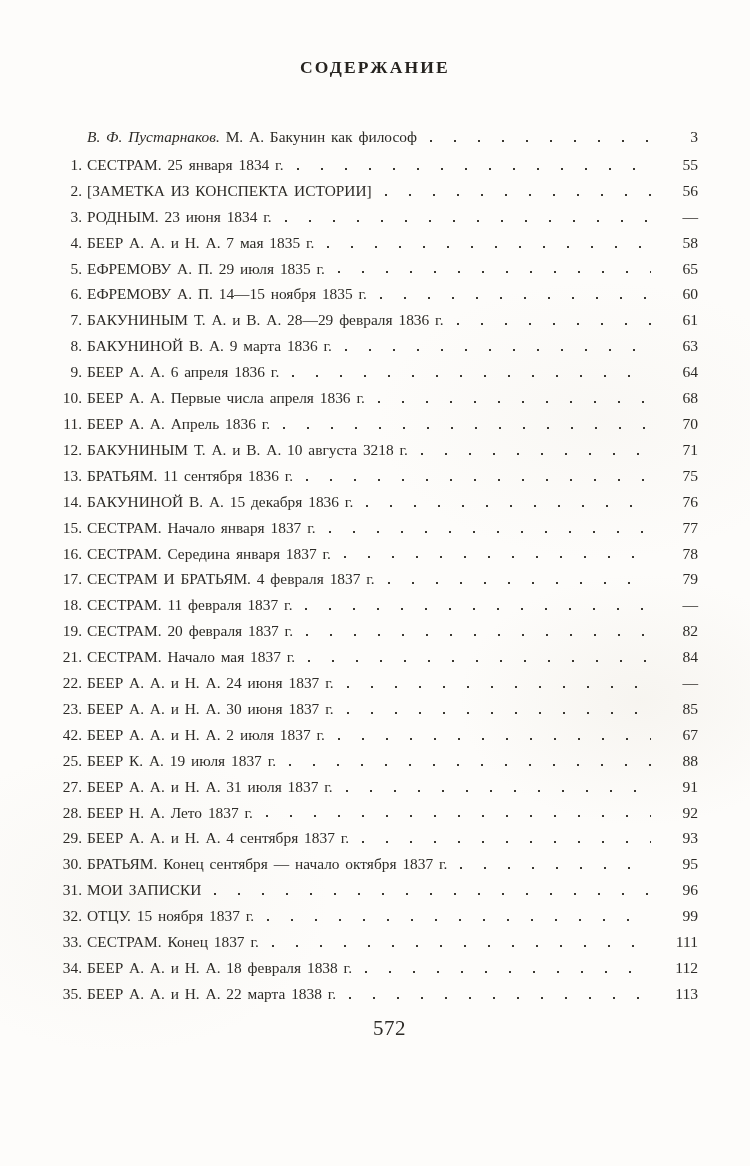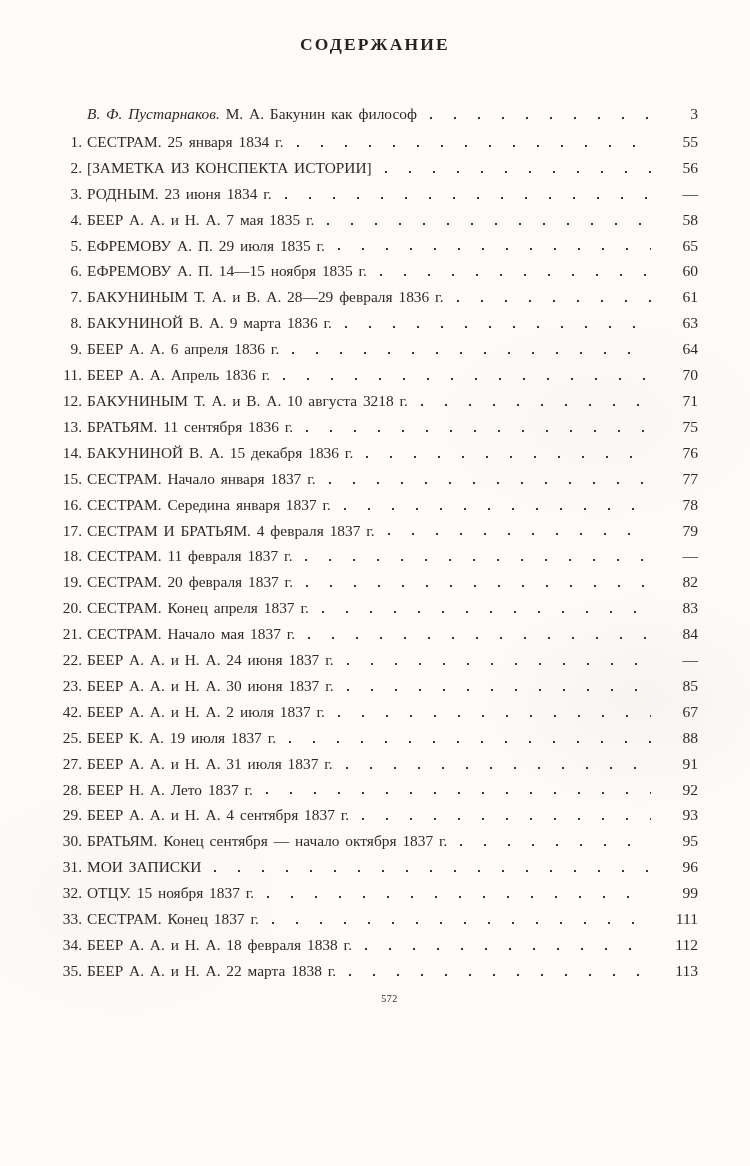--- a/index.html
+++ b/index.html
@@ -15,21 +15,21 @@
     color:#2d2b27;
     background:
       radial-gradient(ellipse 260px 180px at 640px 700px, rgba(214,206,188,0.16), rgba(214,206,188,0) 70%),
       radial-gradient(ellipse 300px 220px at 120px 900px, rgba(210,204,190,0.10), rgba(210,204,190,0) 70%),
       radial-gradient(ellipse 320px 200px at 600px 420px, rgba(216,210,196,0.10), rgba(216,210,196,0) 70%),
       #fdfcfa;
     overflow:hidden;
   }
   .heading{
     margin:0;
-    padding-top:34px;
+    padding-top:57px;
     text-align:center;
     font-size:17.5px;
     font-weight:700;
     letter-spacing:2.2px;
     color:#26231f;
   }
   .toc{
     margin-top:46px;
     padding:0 52px 0 60px;
     font-size:15.4px;
@@ -60,21 +60,21 @@
     background-position:left 2px bottom 7px;
   }
   .pg{
     flex:0 0 38px;
     text-align:right;
     font-size:15.6px;
   }
   .folio{
     margin-top:9px;
     text-align:center;
-    font-size:10px;
+    font-size:21px;
     letter-spacing:0.5px;
     padding-left:29px;
   }
 </style>
 </head>
 <body>
 
 <div class="page">
 
   <h1 class="heading">СОДЕРЖАНИЕ</h1>
@@ -143,20 +143,26 @@
     <span class="pg">63</span>
   </div>
 
   <div class="row">
     <span class="num">9.</span>
     <span class="txt">БЕЕР А. А. 6 апреля 1836 г.</span>
     <span class="leader"></span>
     <span class="pg">64</span>
   </div>
 
+  <div class="row">
+    <span class="num">10.</span>
+    <span class="txt">БЕЕР А. А. Первые числа апреля 1836 г.</span>
+    <span class="leader"></span>
+    <span class="pg">68</span>
+  </div>
 
   <div class="row">
     <span class="num">11.</span>
     <span class="txt">БЕЕР А. А. Апрель 1836 г.</span>
     <span class="leader"></span>
     <span class="pg">70</span>
   </div>
 
   <div class="row">
     <span class="num">12.</span>
@@ -207,26 +213,20 @@
     <span class="pg">—</span>
   </div>
 
   <div class="row">
     <span class="num">19.</span>
     <span class="txt">СЕСТРАМ. 20 февраля 1837 г.</span>
     <span class="leader"></span>
     <span class="pg">82</span>
   </div>
 
-  <div class="row">
-    <span class="num">20.</span>
-    <span class="txt">СЕСТРАМ. Конец апреля 1837 г.</span>
-    <span class="leader"></span>
-    <span class="pg">83</span>
-  </div>
 
   <div class="row">
     <span class="num">21.</span>
     <span class="txt">СЕСТРАМ. Начало мая 1837 г.</span>
     <span class="leader"></span>
     <span class="pg">84</span>
   </div>
 
   <div class="row">
     <span class="num">22.</span>

